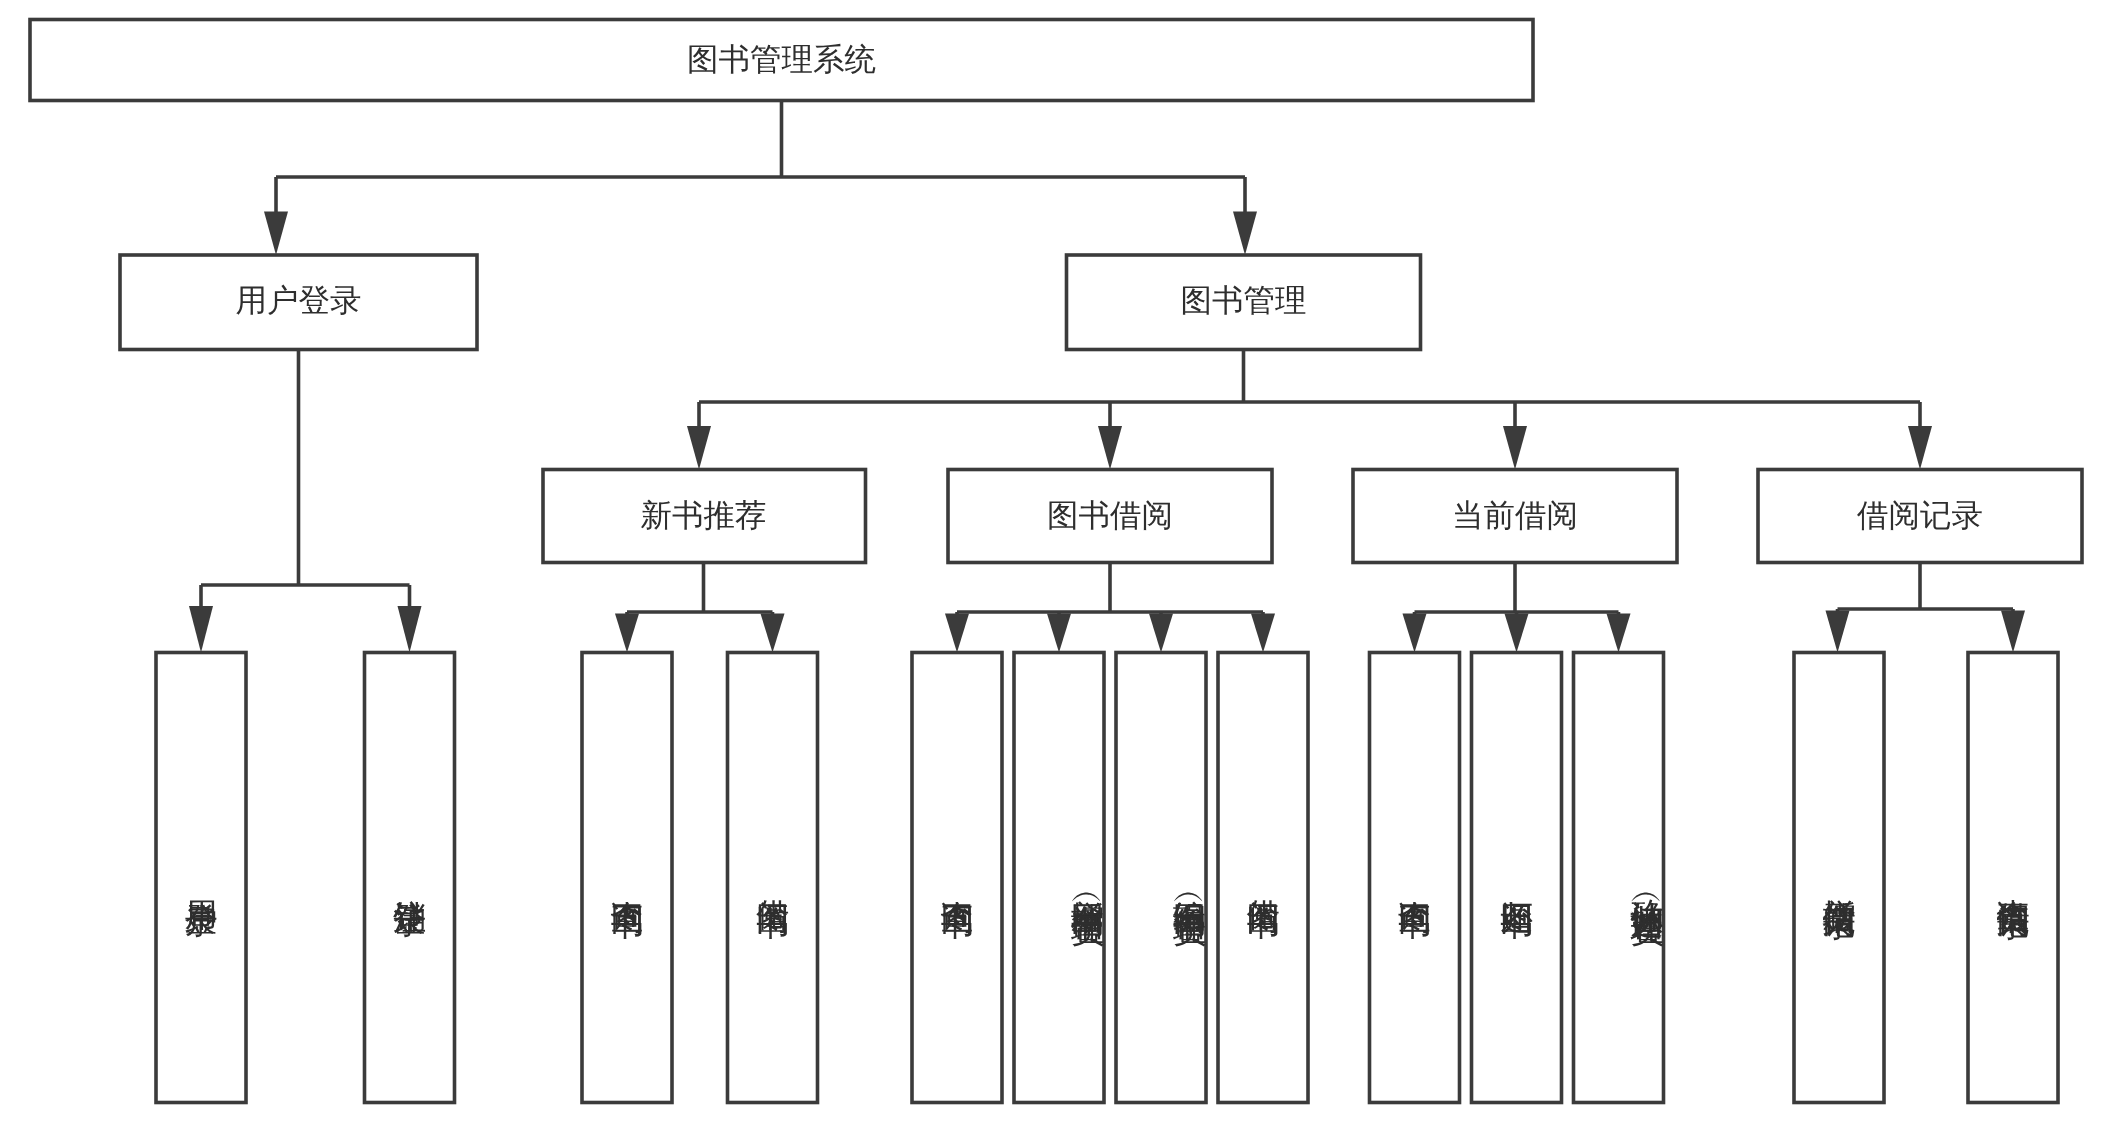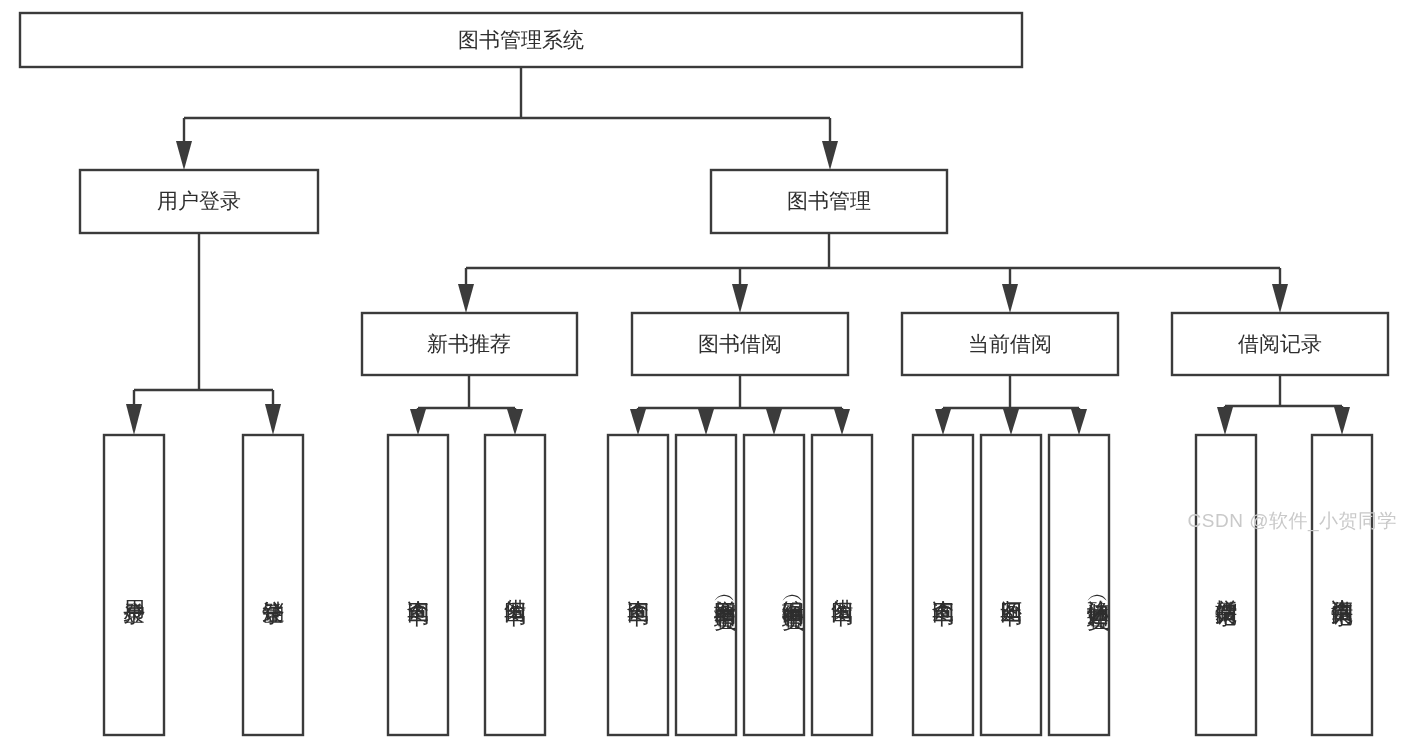--- a/index.html
+++ b/index.html
@@ -201,14 +201,13 @@
   <div class="vlabel" style="left:744px; top:435px; width:60px; height:300px; align-items:flex-start; padding-top:8px; box-sizing:border-box;">编辑图书（管理员）</div>
   <div class="vlabel" style="left:812px; top:435px; width:60px; height:300px;">借阅图书</div>
 
   <div class="vlabel" style="left:913px; top:435px; width:60px; height:300px;">查询图书</div>
   <div class="vlabel" style="left:981px; top:435px; width:60px; height:300px;">归还图书</div>
   <div class="vlabel" style="left:1049px; top:435px; width:60px; height:300px; align-items:flex-start; padding-top:8px; box-sizing:border-box;">确认归还（管理员）</div>
 
   <div class="vlabel" style="left:1196px; top:435px; width:60px; height:300px;">新增借阅记录</div>
   <div class="vlabel" style="left:1312px; top:435px; width:60px; height:300px;">查询借阅记录</div>
 
-  <div class="watermark">CSDN @软件_小贺同学</div>
 </div>
 
 </body></html>

